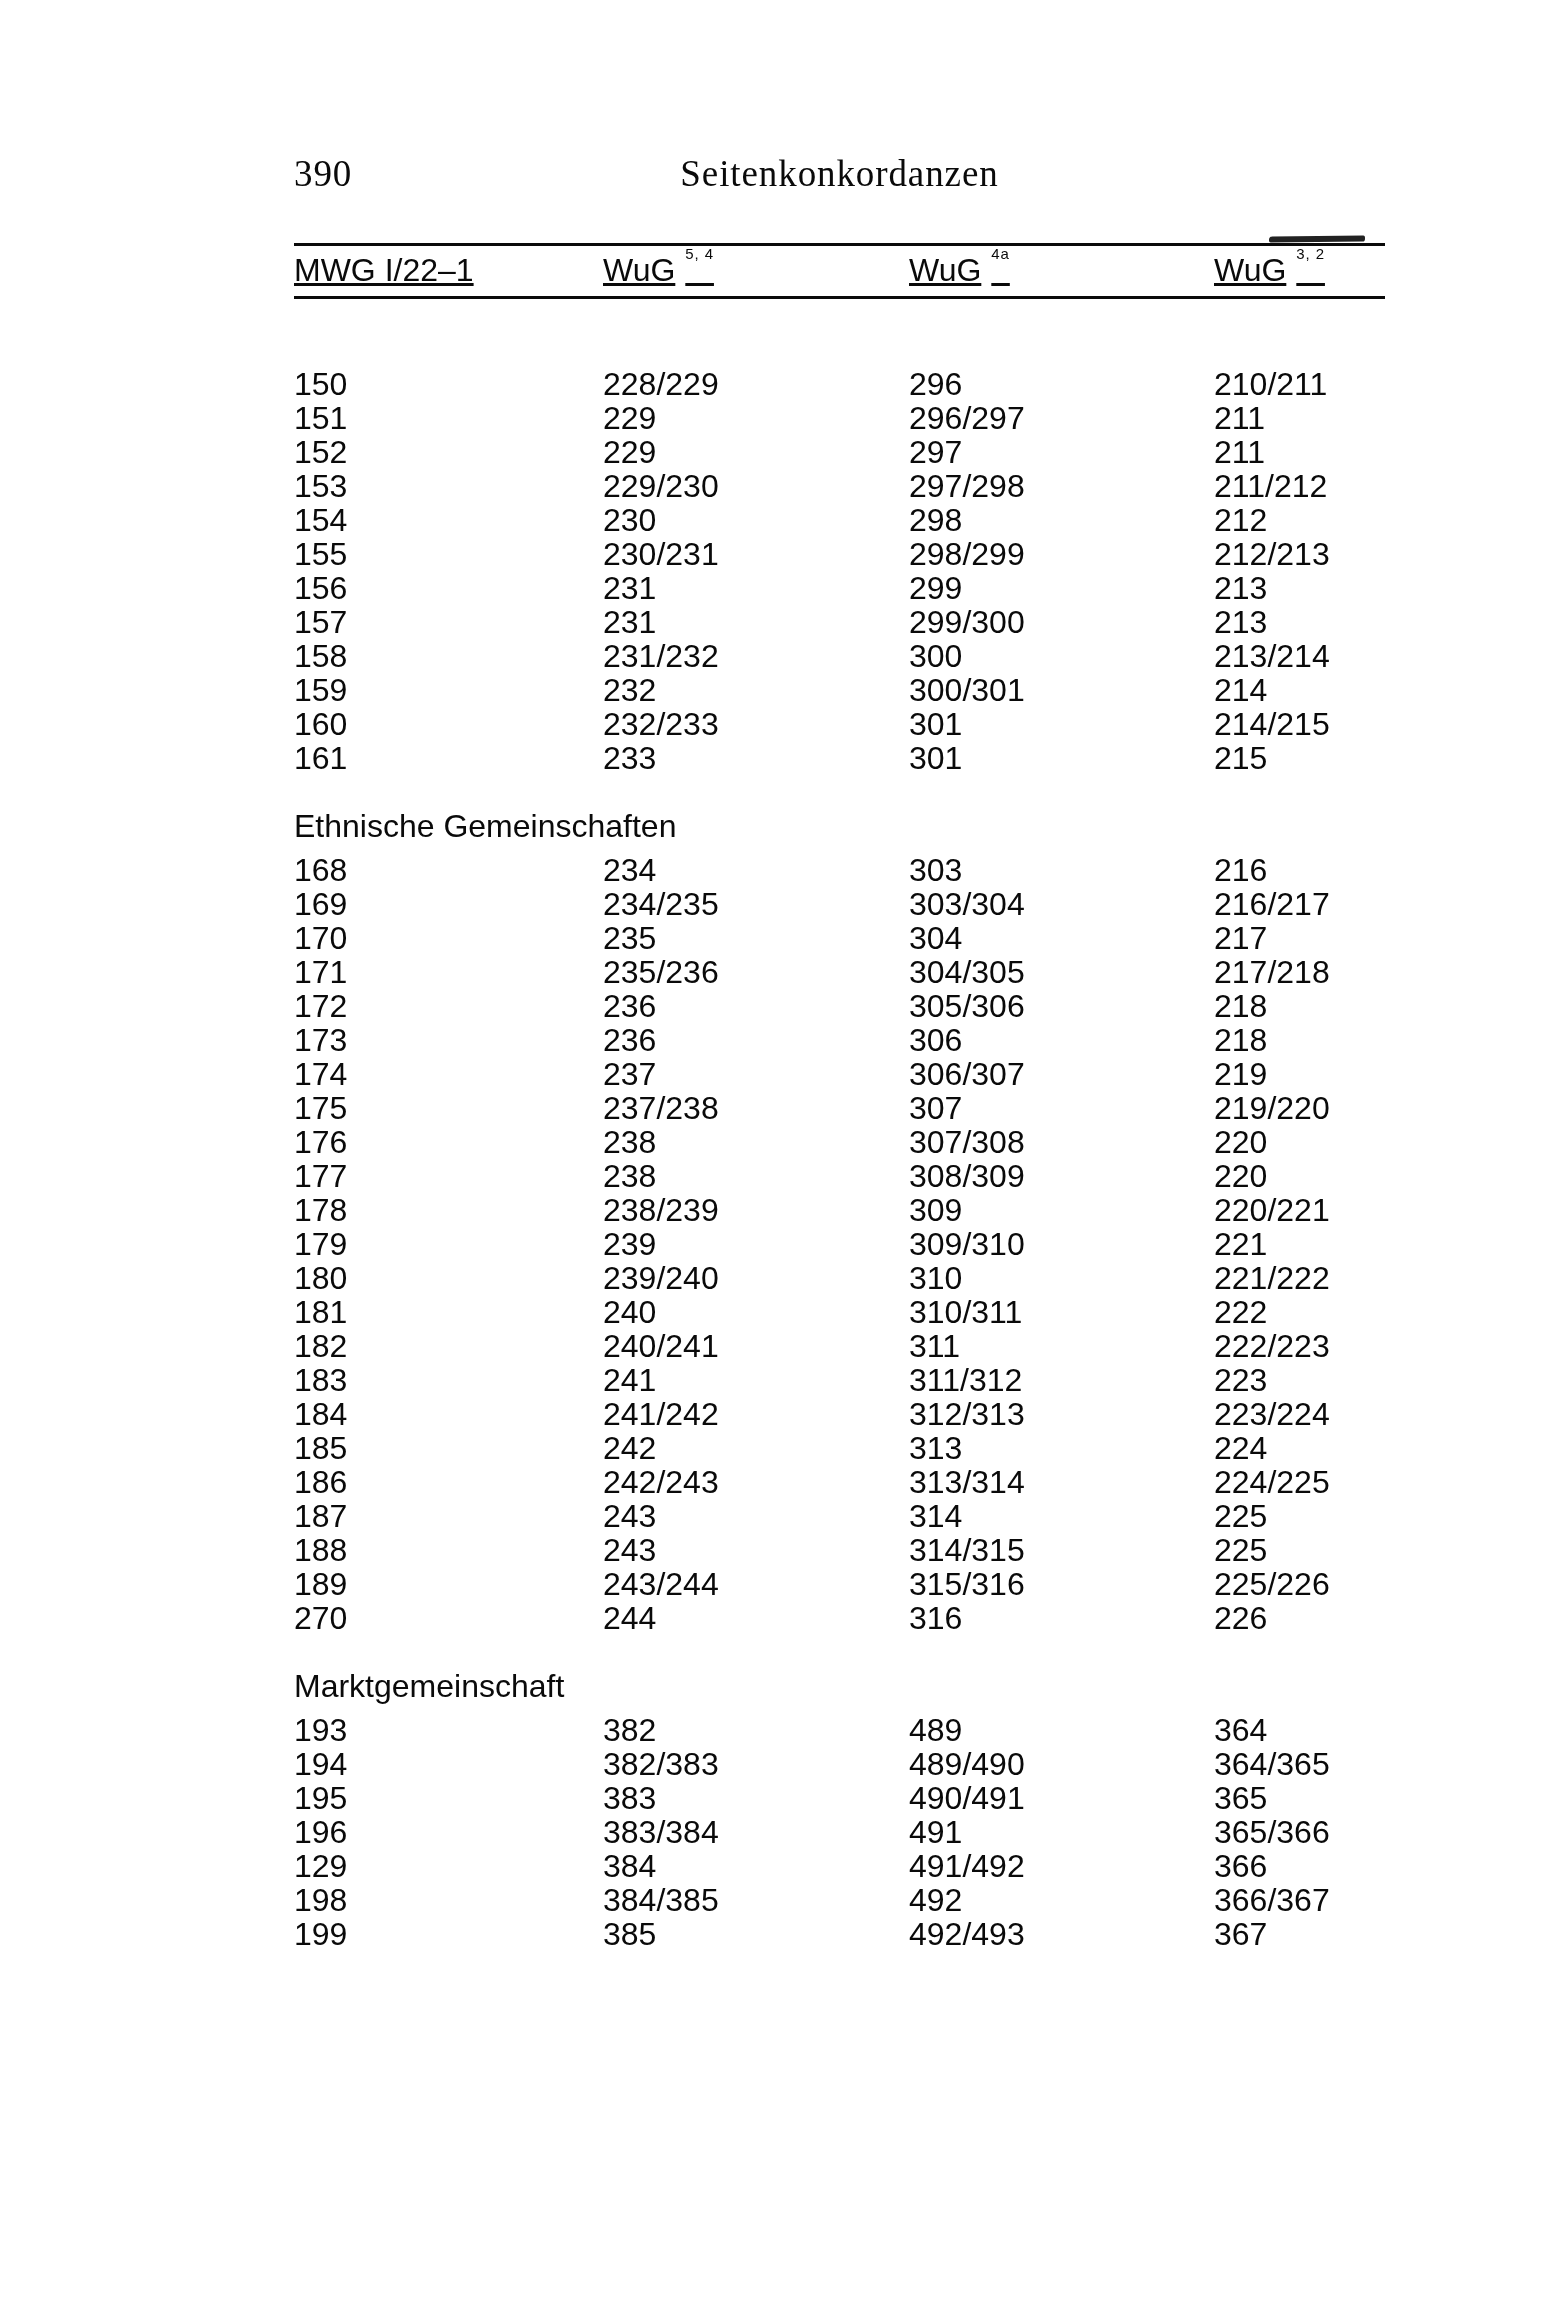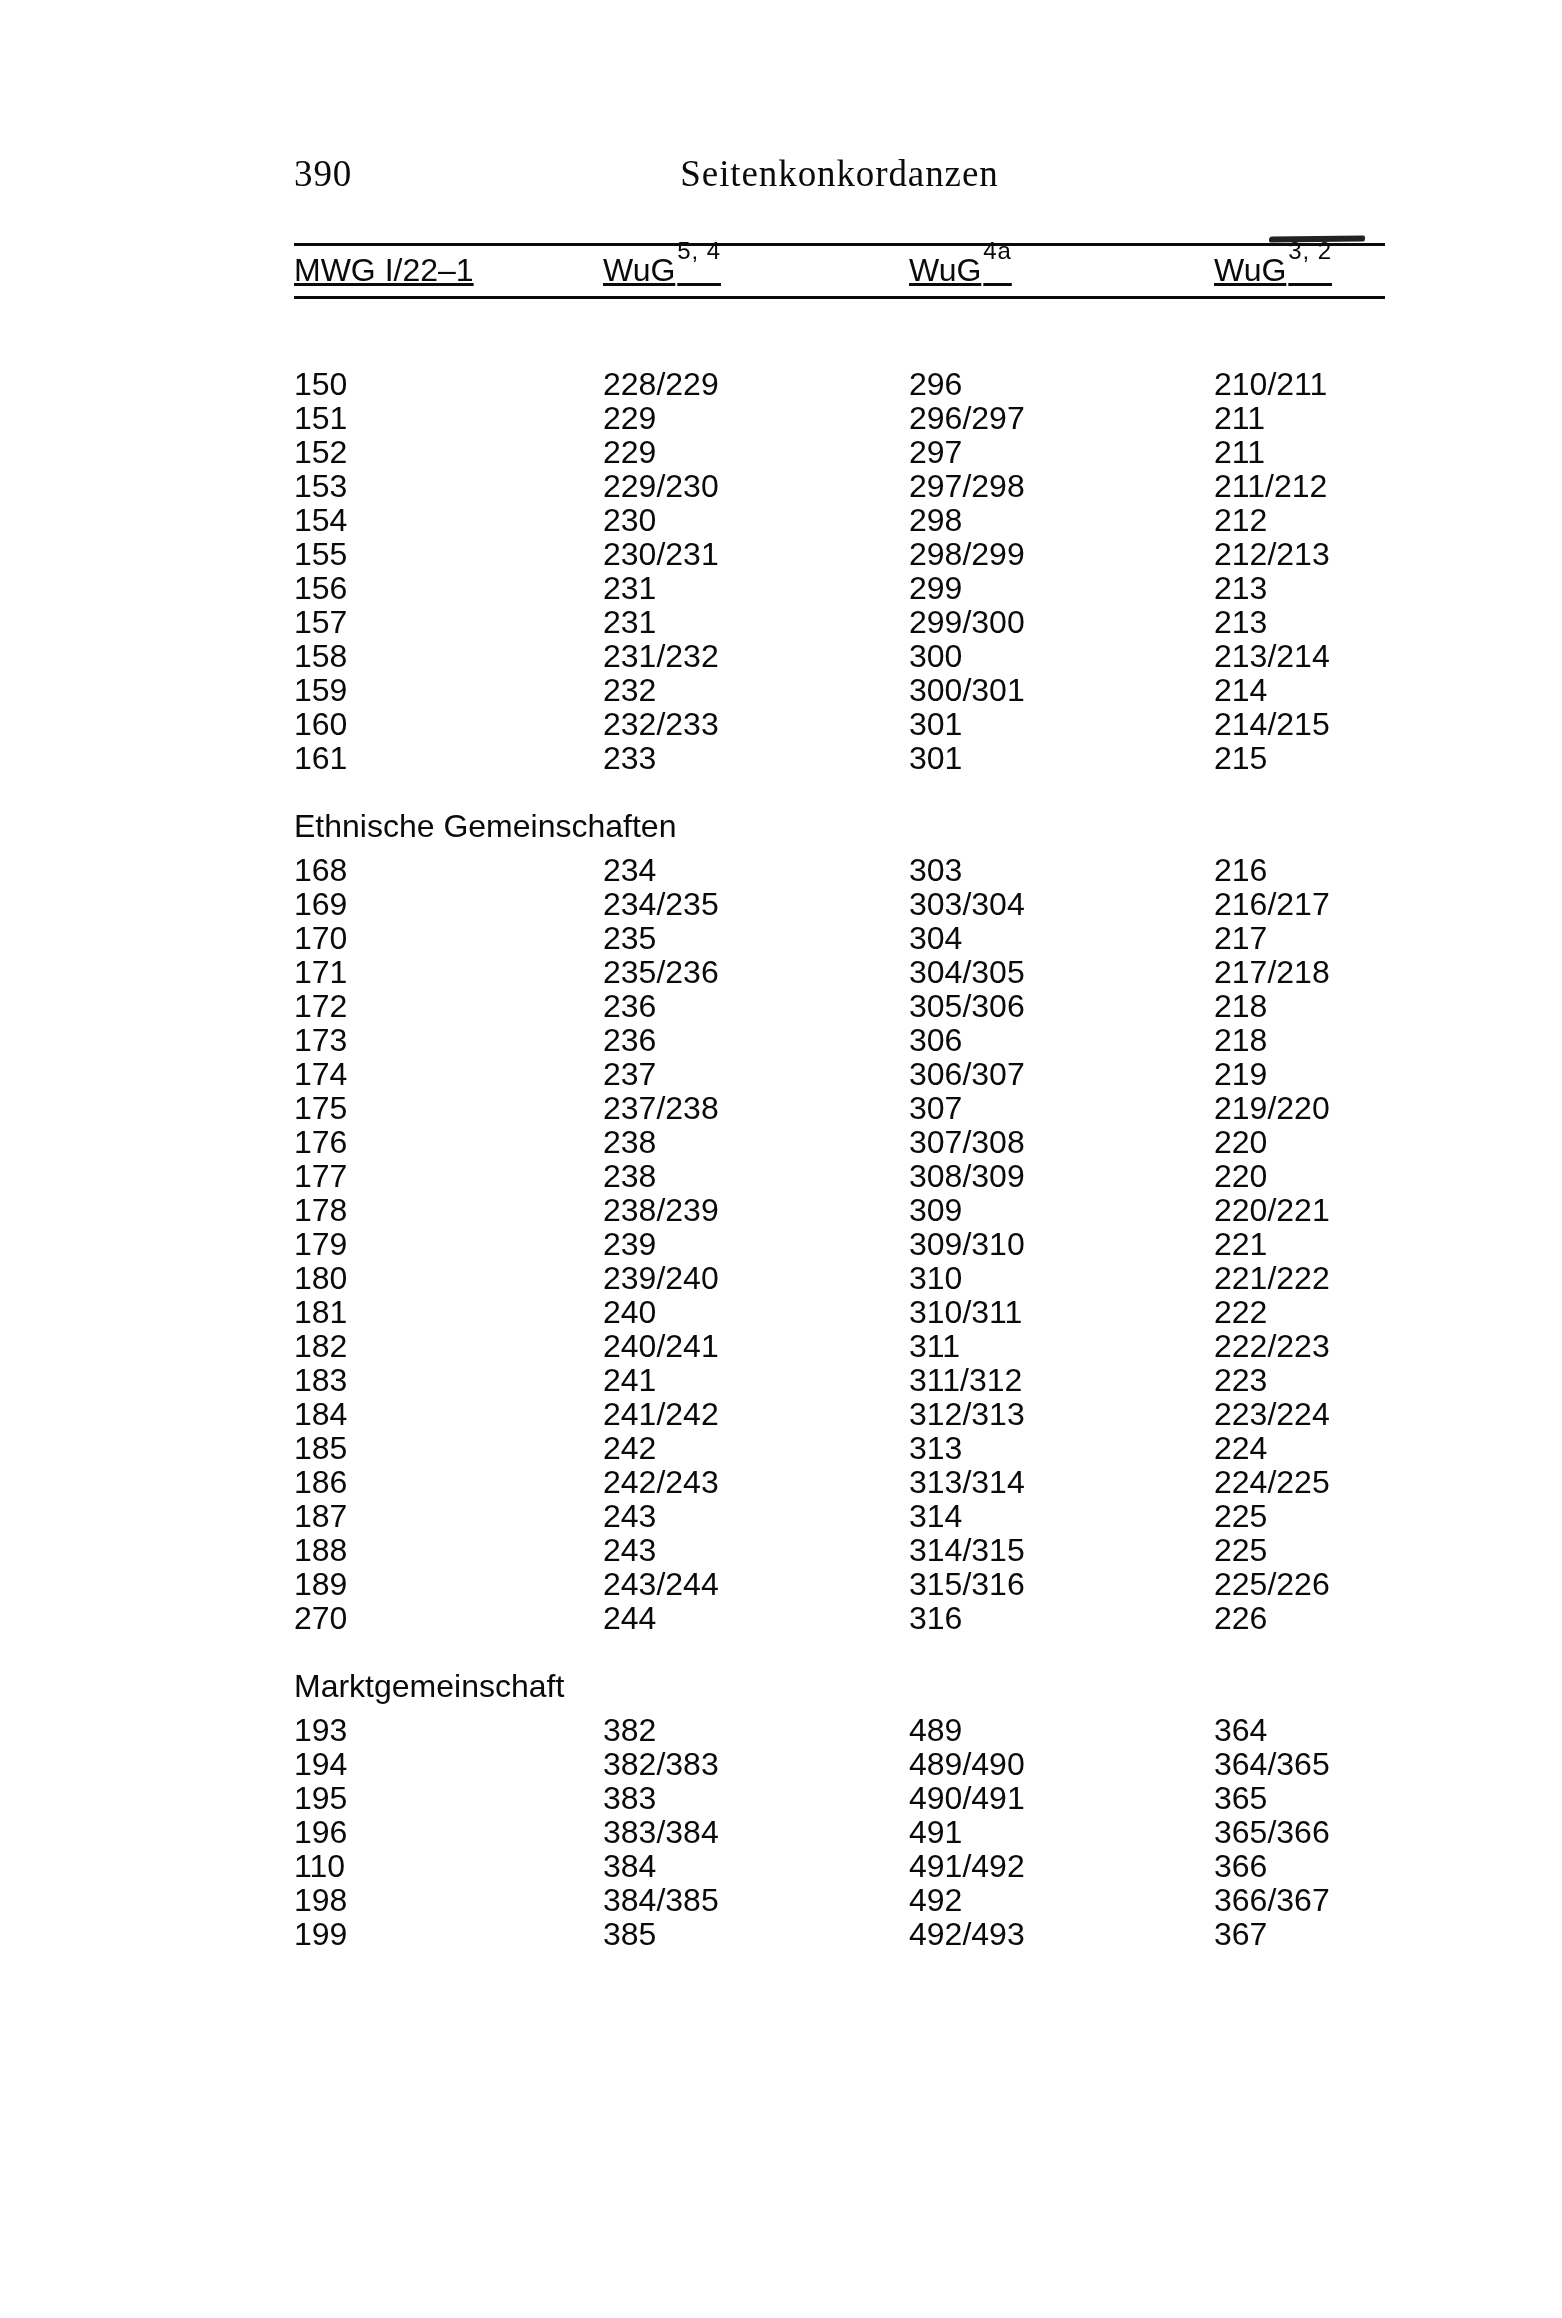--- a/index.html
+++ b/index.html
@@ -47,22 +47,22 @@
     opacity: 0.9;
   }
   .col-headers {
     display: grid;
     grid-template-columns: 309px 306px 305px 1fr;
     padding: 6.8px 0 8.5px 0;
     font-size: 32px; line-height: 34px; text-decoration: underline;
   }
   .hcell { white-space: nowrap; }
   .hcell sup.hsup {
-    font-size: 24px; line-height: 0;
-    position: relative; top: -11px; left: 2px;
+    font-size: 15px; line-height: 0;
+    position: relative; top: -11px; left: 10px;
     letter-spacing: 0.9px;
     text-align: right;
   }
   .table-body {
     padding-top: 68px;
     font-size: 32px; line-height: 34px;
   }
   .trow {
     display: grid;
     grid-template-columns: 309px 306px 305px 1fr;
@@ -328,21 +328,21 @@
           <span class="tcell">490/491</span>
           <span class="tcell">365</span>
         </div>
         <div class="trow">
           <span class="tcell">196</span>
           <span class="tcell">383/384</span>
           <span class="tcell">491</span>
           <span class="tcell">365/366</span>
         </div>
         <div class="trow">
-          <span class="tcell">110</span>
+          <span class="tcell">129</span>
           <span class="tcell">384</span>
           <span class="tcell">491/492</span>
           <span class="tcell">366</span>
         </div>
         <div class="trow">
           <span class="tcell">198</span>
           <span class="tcell">384/385</span>
           <span class="tcell">492</span>
           <span class="tcell">366/367</span>
         </div>

